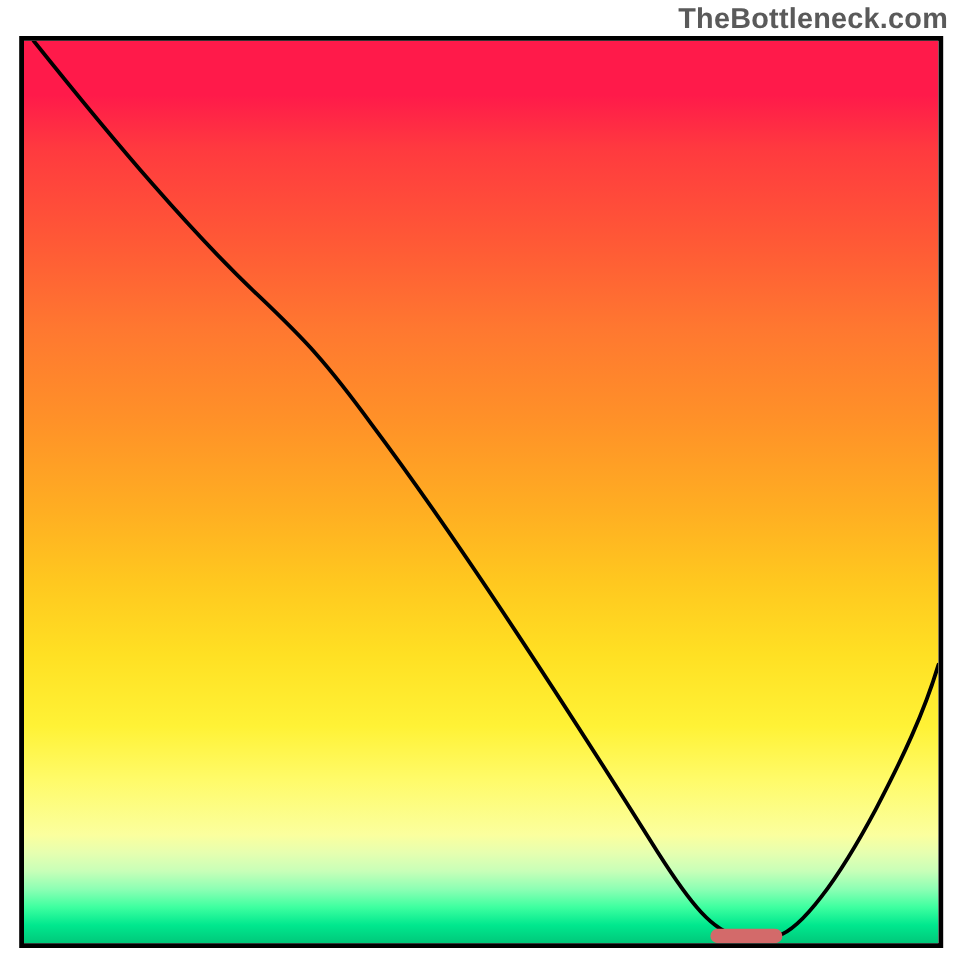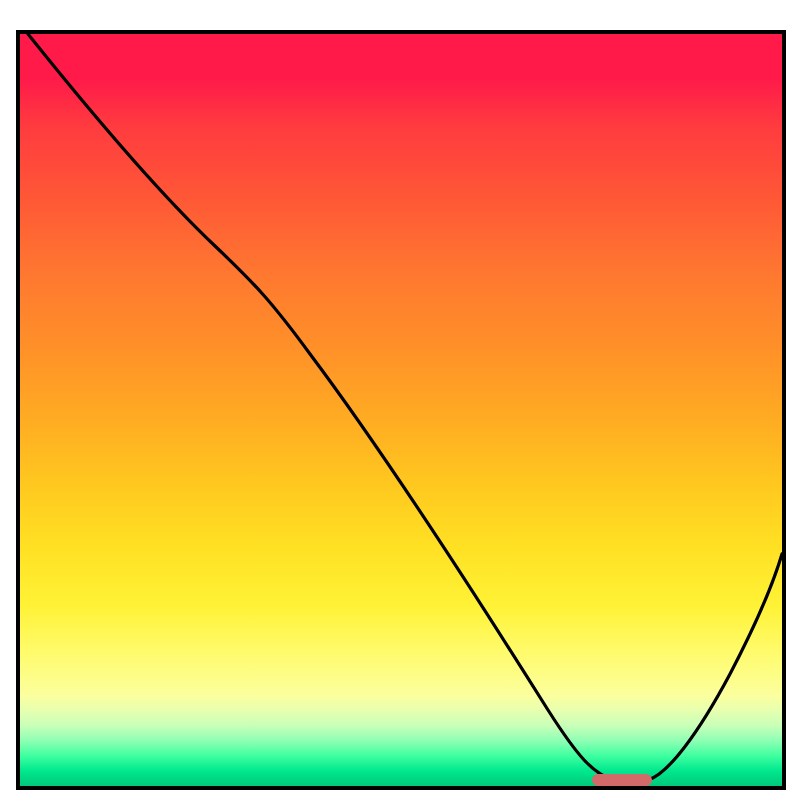--- a/index.html
+++ b/index.html
@@ -77,20 +77,21 @@
   }
   .marker {
     fill: #d36a6a;
     stroke: none;
   }
 </style>
 </head>
 <body>
 
 <div class="frame">
+  <div class="watermark">TheBottleneck.com</div>
 
   <div class="plot-outer">
     <div class="gradient"></div>
     <svg class="curve" viewBox="0 0 762 752" preserveAspectRatio="none">
       <path d="M 8 0
                C 80 90, 140 160, 195 212
                C 235 250, 252 268, 290 320
                C 350 400, 430 520, 528 676
                C 556 720, 574 742, 595 746
                L 628 746

